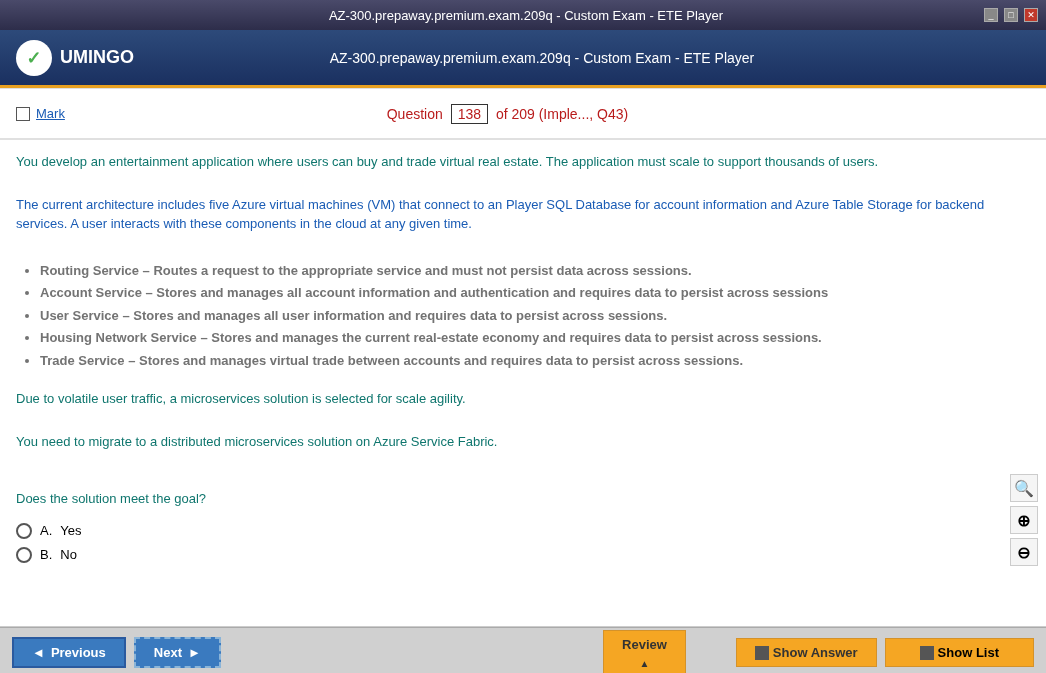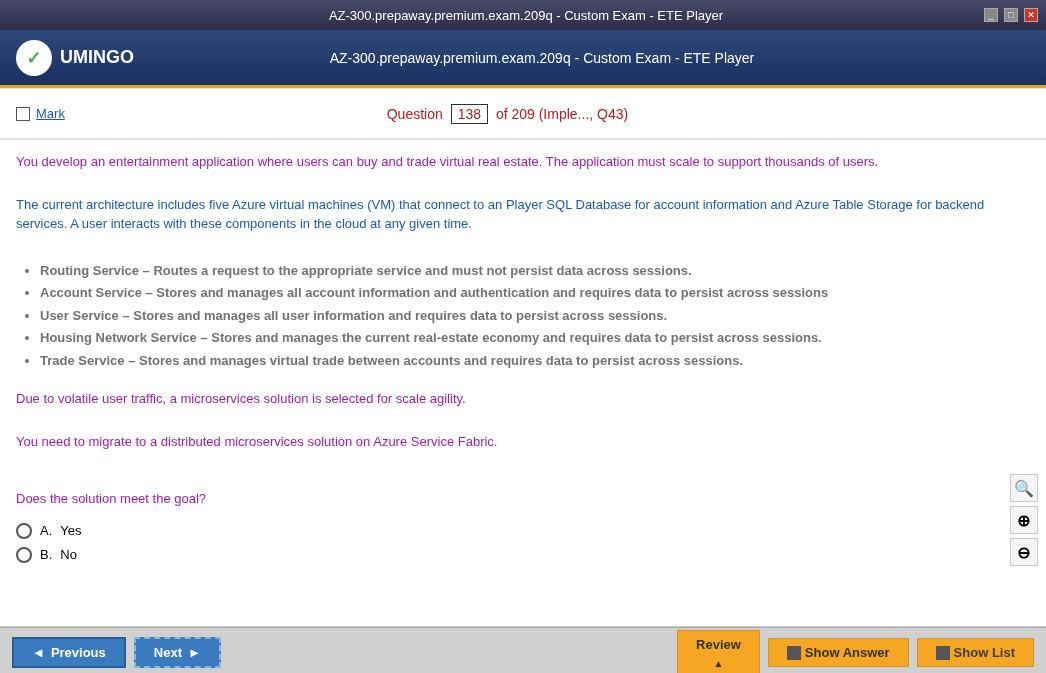--- a/index.html
+++ b/index.html
@@ -73,21 +73,21 @@
       cursor: pointer;
     }
     .question-number-area {
       flex: 1; text-align: center; font-weight: normal; font-size: 14px; color: #b91c1c;
     }
     .question-num-box {
       display: inline-block; border: 1px solid #333; padding: 1px 6px; margin: 0 4px;
     }
 
     
-    .content-text { color: #a21caf; line-height: 1.5; margin-bottom: 8px; }
+    .content-text { color: #0f766e; line-height: 1.5; margin-bottom: 8px; }
     .content-text.blue-highlight { color: #1a5cb5; }
     .bullet-list { margin: 4px 0 4px 24px; }
     .bullet-list li { margin-bottom: 3px; line-height: 1.5; color: #737373; font-weight: bold; }
 
     .answer-options { margin-top: 14px; }
     .answer-option {
       display: flex; align-items: center; gap: 8px; margin-bottom: 8px; cursor: pointer;
     }
     .radio-circle {
       width: 16px; height: 16px; border-radius: 50%; border: 2px solid #555;
@@ -127,25 +127,25 @@
     }
     .spacer { flex: 1; }
     .review-btn {
       background: #f5a623; color: #333; border: 1px solid #d4922a;
       padding: 6px 18px; cursor: pointer; font-size: 13px; font-weight: bold;
       display: flex; align-items: center; gap: 6px; flex-direction: column;
     }
     .show-answer-btn {
       background: #f5a623; color: #333; border: 1px solid #d4922a;
       padding: 6px 18px; cursor: pointer; font-size: 13px; font-weight: bold;
-      display: flex; align-items: center; gap: 4px;
+      display: flex; align-items: center; gap: 4px; margin-left: 42px;
     }
     .show-list-btn {
-      background: #f5a623; color: #404040; border: 1px solid #d4922a;
-      padding: 6px 18px; cursor: pointer; font-size: 13px; font-weight: bold;
+      background: #f5a623; color: #000000; border: 1px solid #d4922a;
+      padding: 6px 34px; cursor: pointer; font-size: 13px; font-weight: bold;
       display: flex; align-items: center; gap: 4px;
     }
     .btn-icon-sq {
       width: 14px; height: 14px; background: #555; display: inline-block;
     }
 
     
     .bottom-action-bar {
       background: #888;
       height: 48px;

